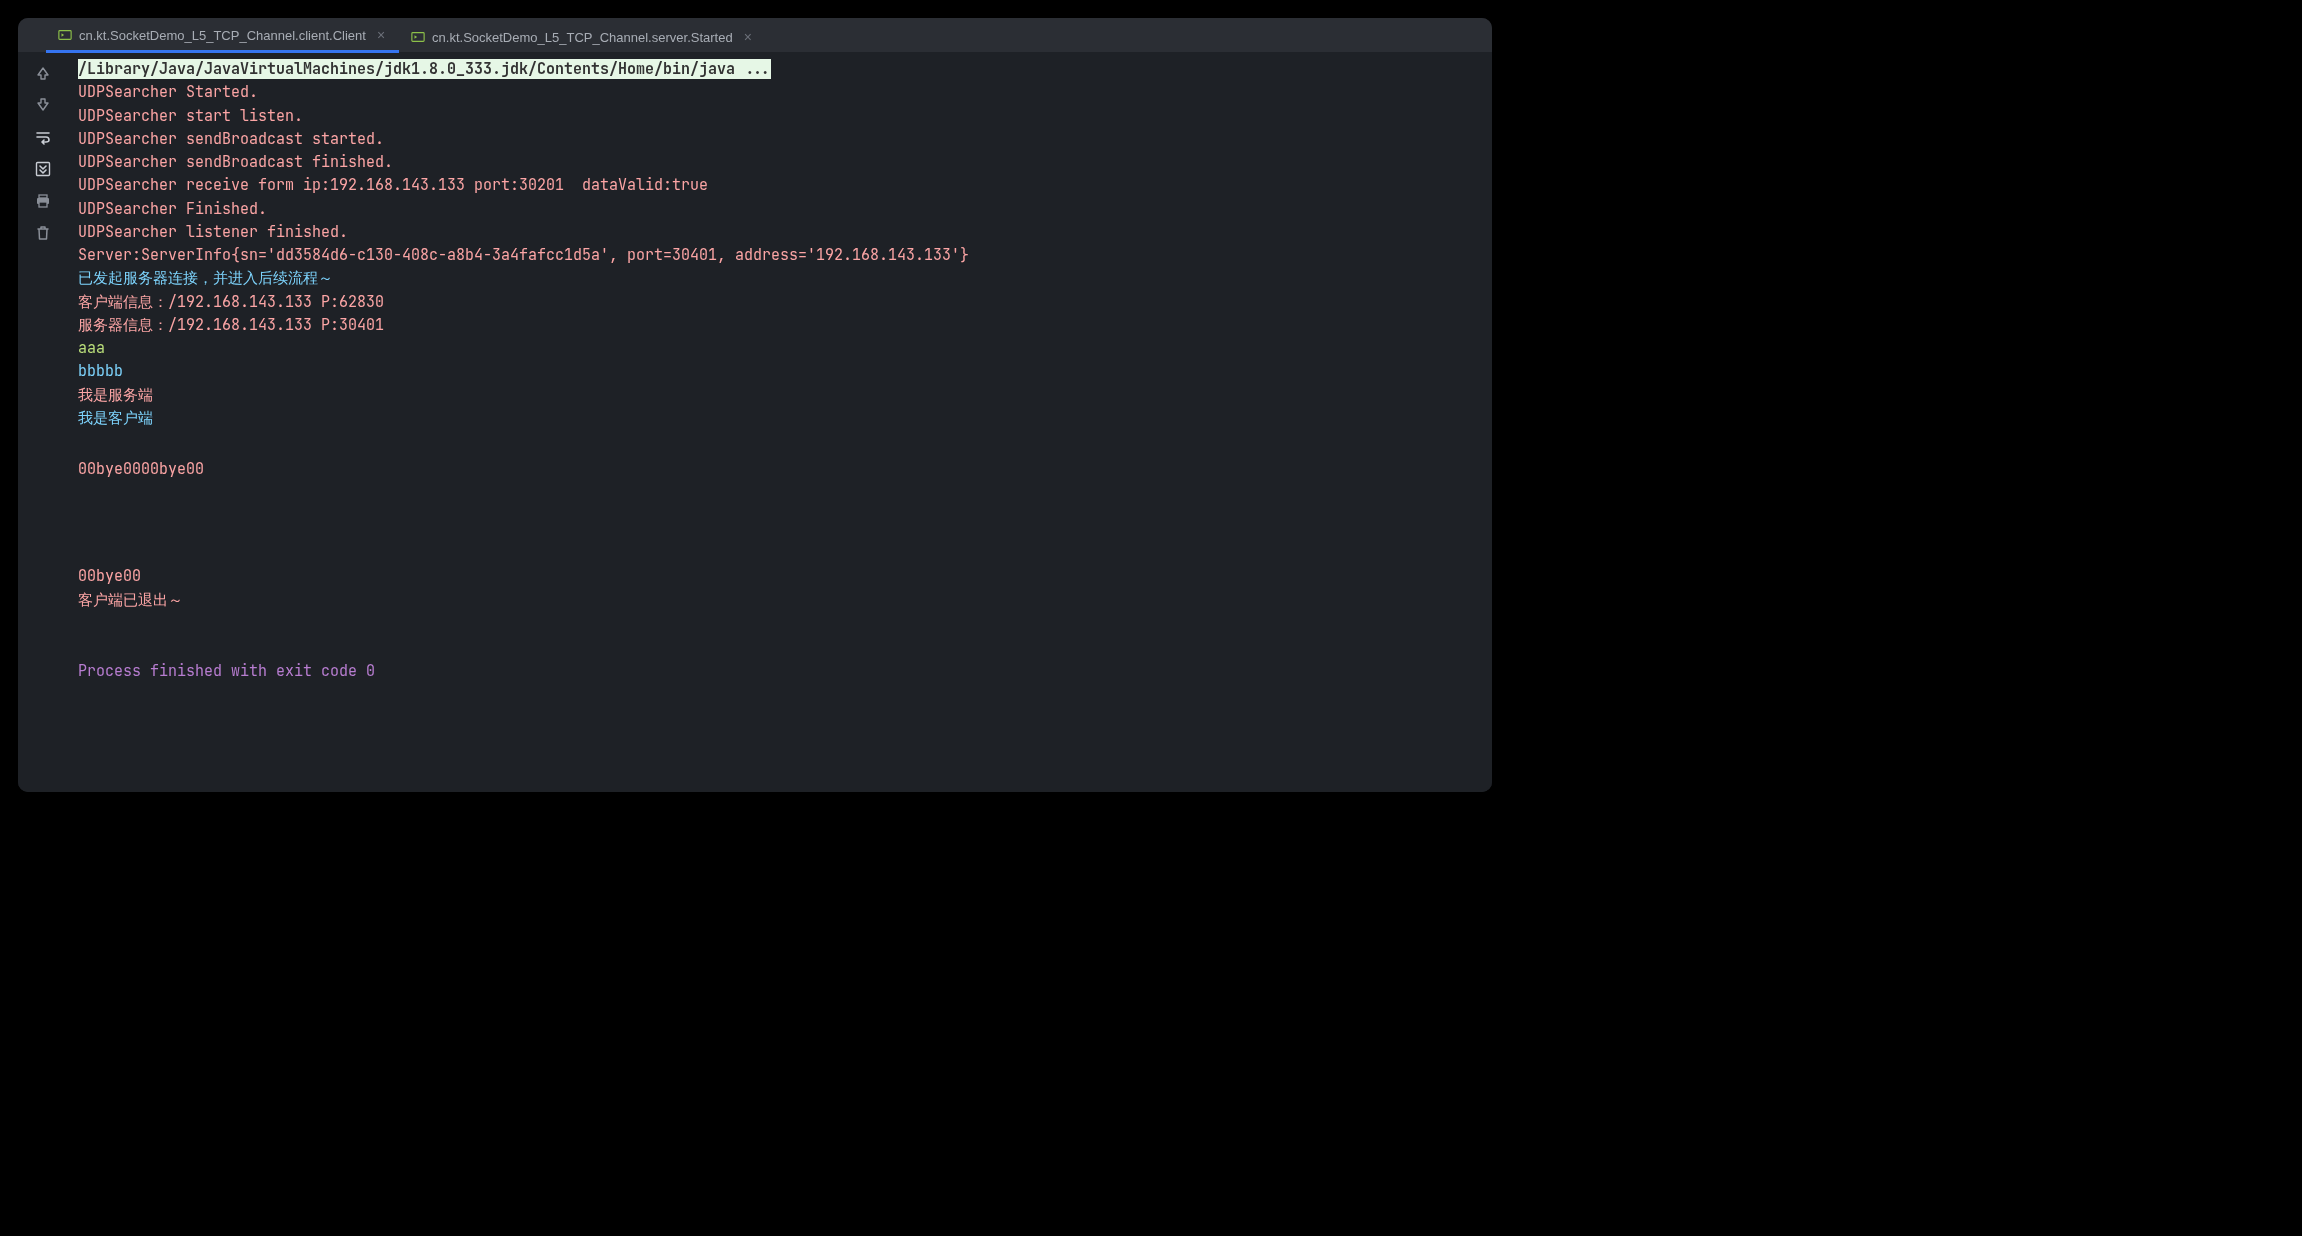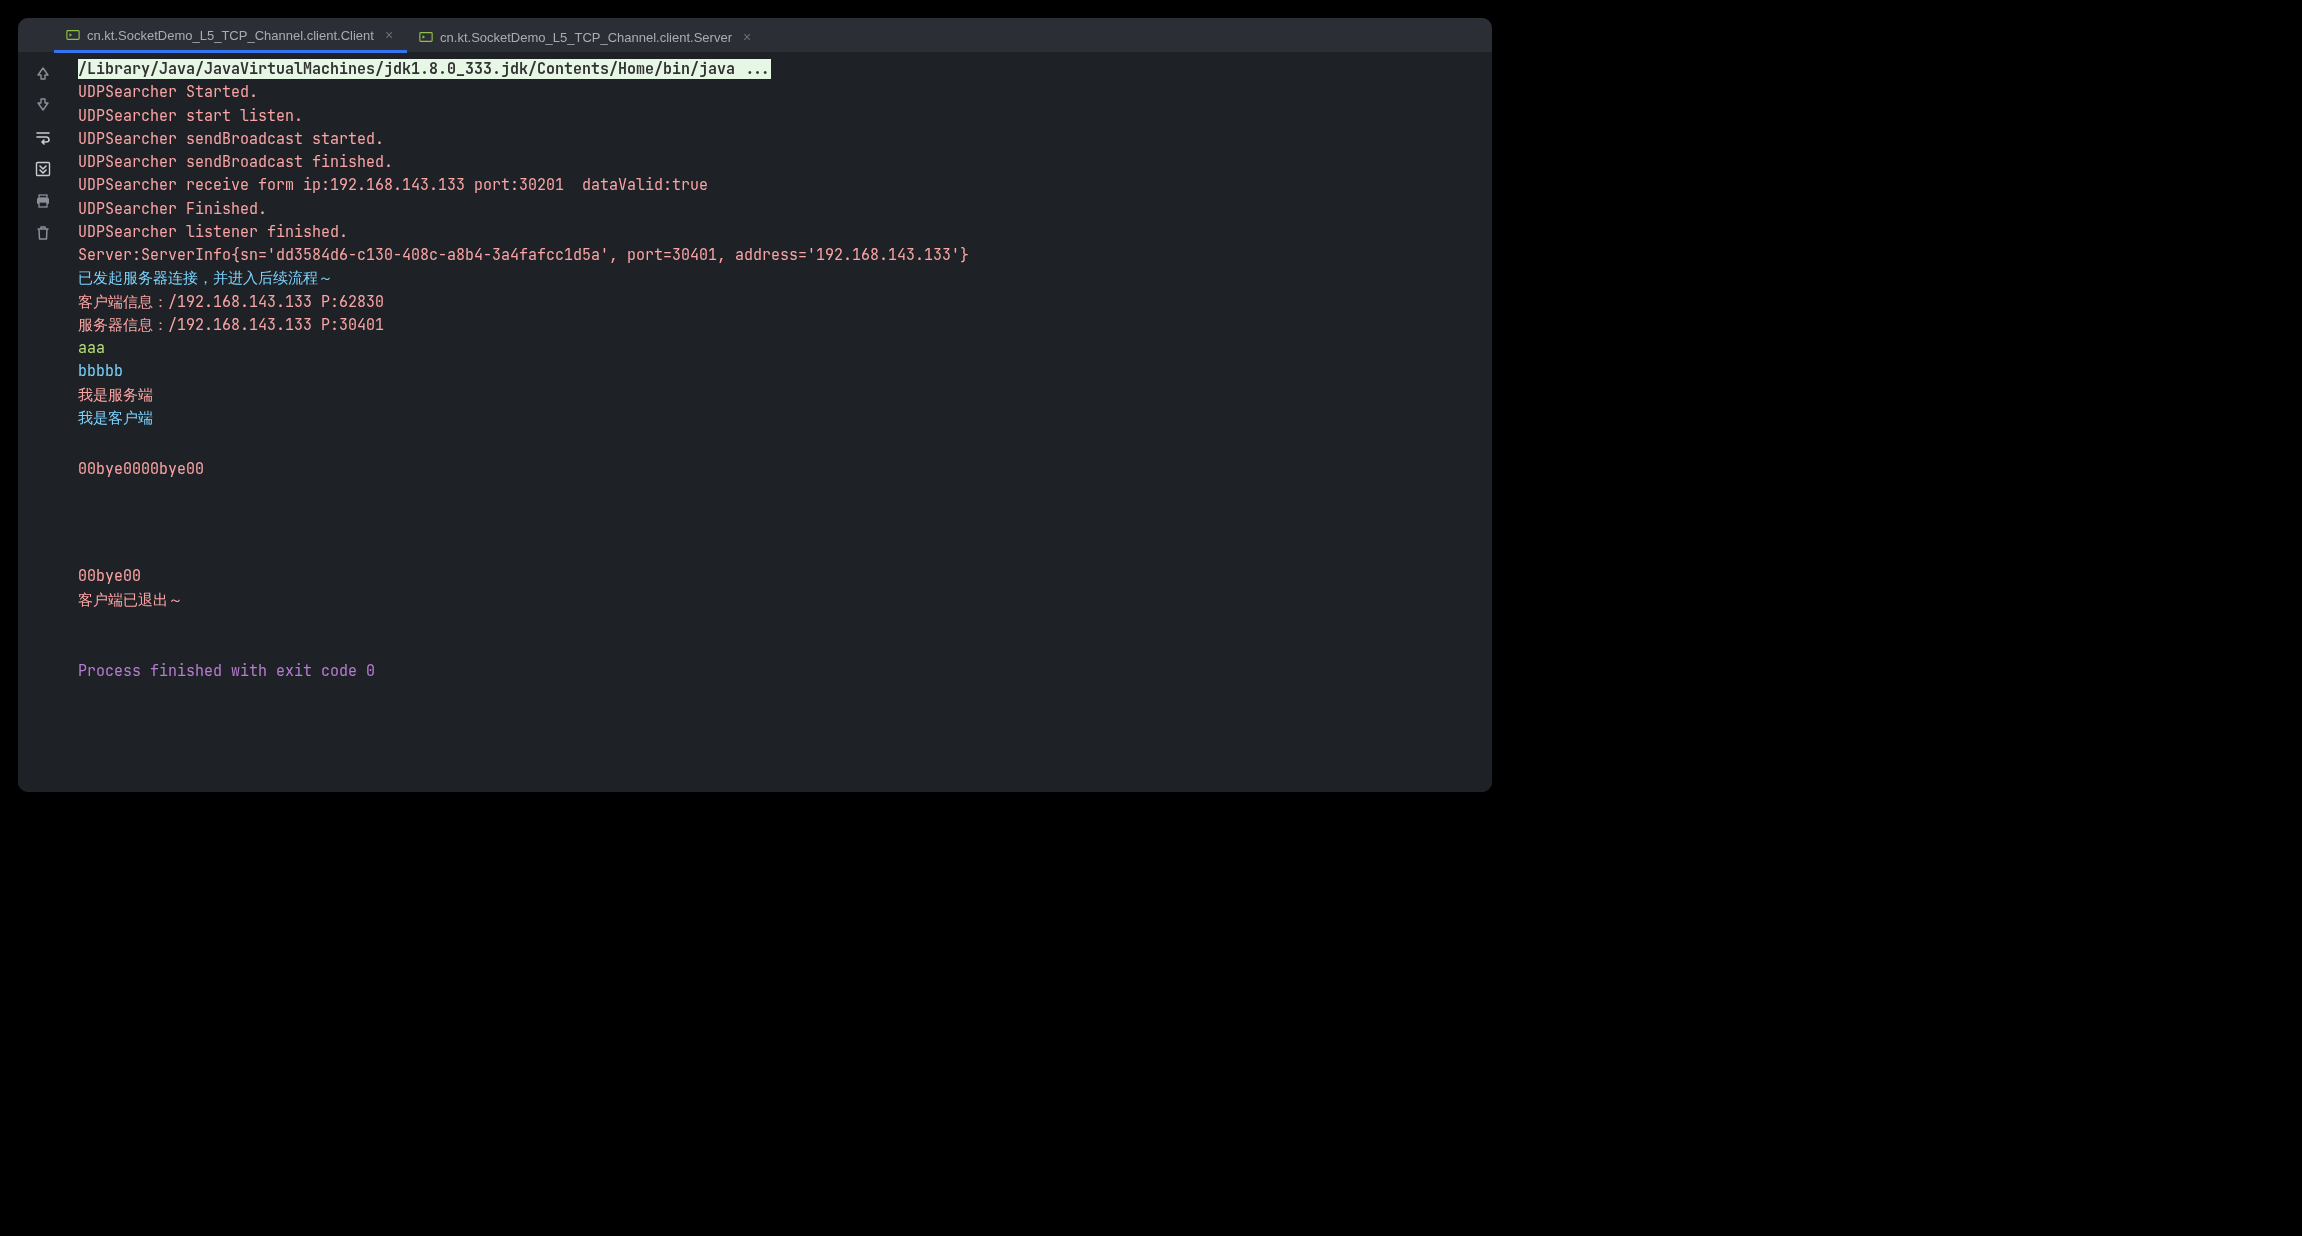--- a/index.html
+++ b/index.html
@@ -22,21 +22,21 @@
       height: 774px;
       display: flex;
       flex-direction: column;
       box-shadow: 0 2px 20px rgba(0,0,0,0.5);
     }
     .tab-bar {
       background: #2b2e34;
       display: flex;
       align-items: flex-end;
       height: 34px;
-      padding-left: 36px;
+      padding-left: 28px;
     }
     .tab {
       display: flex;
       align-items: center;
       padding: 7px 12px;
       font-size: 13px;
       color: #a8adb5;
       position: relative;
       cursor: pointer;
       gap: 7px;
@@ -130,21 +130,21 @@
       <span>cn.kt.SocketDemo_L5_TCP_Channel.client.Client</span>
       <span class="tab-close">×</span>
     </div>
     <div class="tab">
       <span class="tab-icon">
         <svg viewBox="0 0 16 16" width="14" height="14">
           <rect x="1" y="3" width="14" height="10" rx="1" fill="none" stroke="#8dc149" stroke-width="1.3"></rect>
           <path d="M4 6 L7 8 L4 10 Z" fill="#8dc149"></path>
         </svg>
       </span>
-      <span>cn.kt.SocketDemo_L5_TCP_Channel.client.Server</span>
+      <span>cn.kt.SocketDemo_L5_TCP_Channel.server.Started</span>
       <span class="tab-close">×</span>
     </div>
   </div>
 
   <div class="main-area">
     <div class="gutter">
       <div class="gutter-icon">
         <svg viewBox="0 0 16 16" width="16" height="16">
             <path d="M8 3 L3 10 L6 10 L6 14 L10 14 L10 10 L13 10 Z" fill="none" stroke="#8a8f98" stroke-width="1.4" stroke-linejoin="round"></path>
           </svg>

